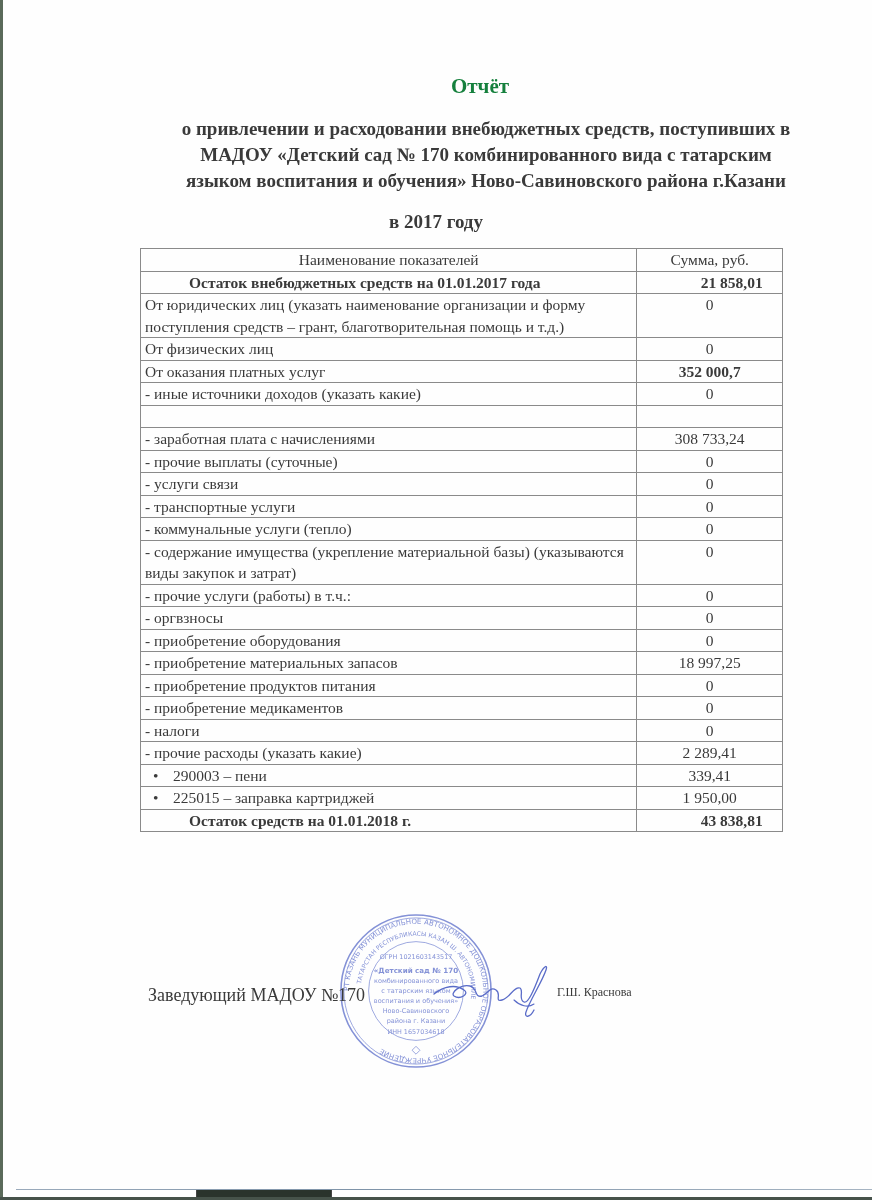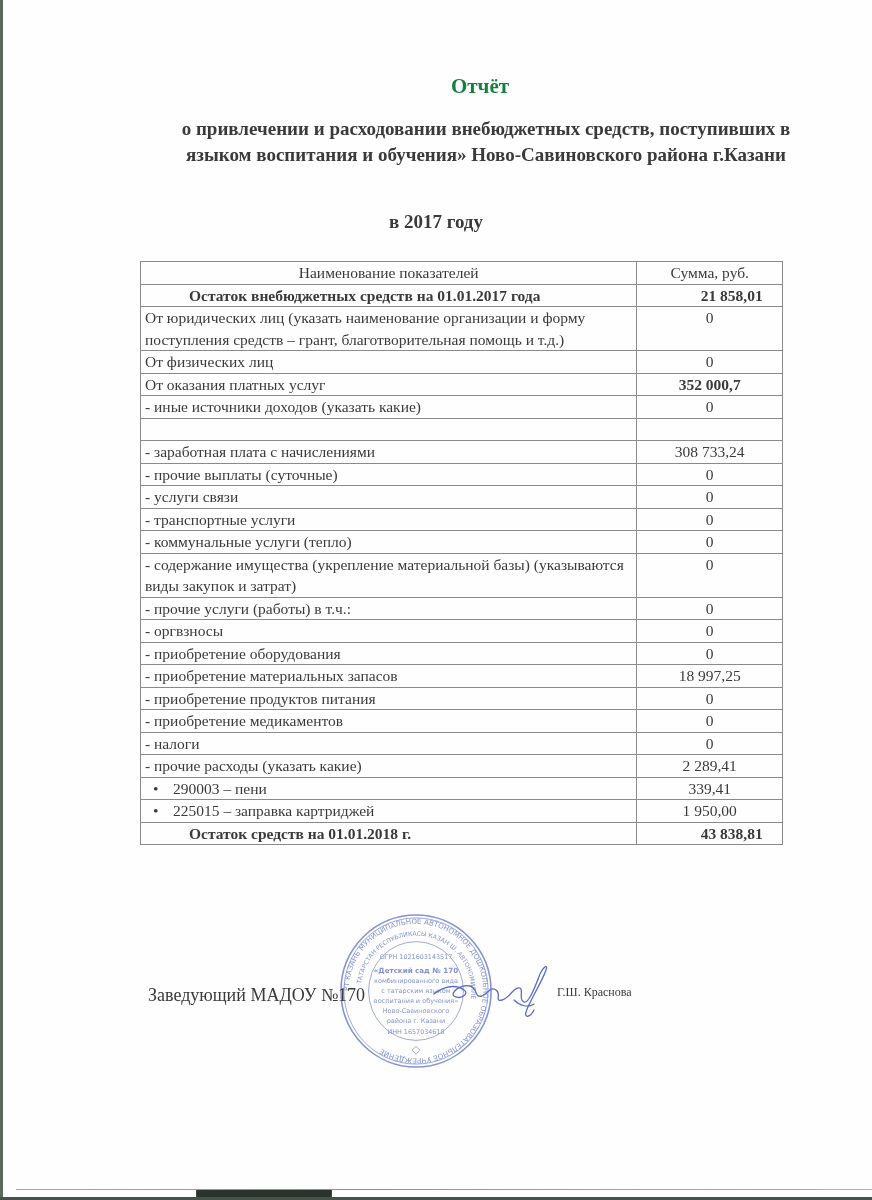--- a/index.html
+++ b/index.html
@@ -78,21 +78,21 @@
       text-align: center;
       font-weight: bold;
       font-size: 19px;
       line-height: 24px;
       color: #3a3a3a;
     }
 
     table.report {
       position: absolute;
       left: 140px;
-      top: 261px;
+      top: 248px;
       width: 643px;
       border-collapse: collapse;
       font-size: 15.5px;
       color: #3a3a3a;
     }
     table.report td, table.report th {
       border: 1px solid #8a8a8a;
       padding: 0 4px 0 4px;
       vertical-align: top;
       line-height: 21.5px;
@@ -150,20 +150,21 @@
 </head>
 <body>
 
 <div class="page">
   <div class="left-edge"></div>
 
   <div class="title">Отчёт</div>
 
   <div class="subtitle">
     <span>о привлечении и расходовании внебюджетных средств, поступивших в</span>
+    <span>МАДОУ «Детский сад № 170 комбинированного вида с татарским</span>
     <span>языком воспитания и обучения» Ново-Савиновского района г.Казани</span>
   </div>
 
   <div class="year">в 2017 году</div>
 
   <table class="report">
     <thead>
       <tr>
         <th class="name">Наименование показателей</th>
         <th class="sum">Сумма, руб.</th>

